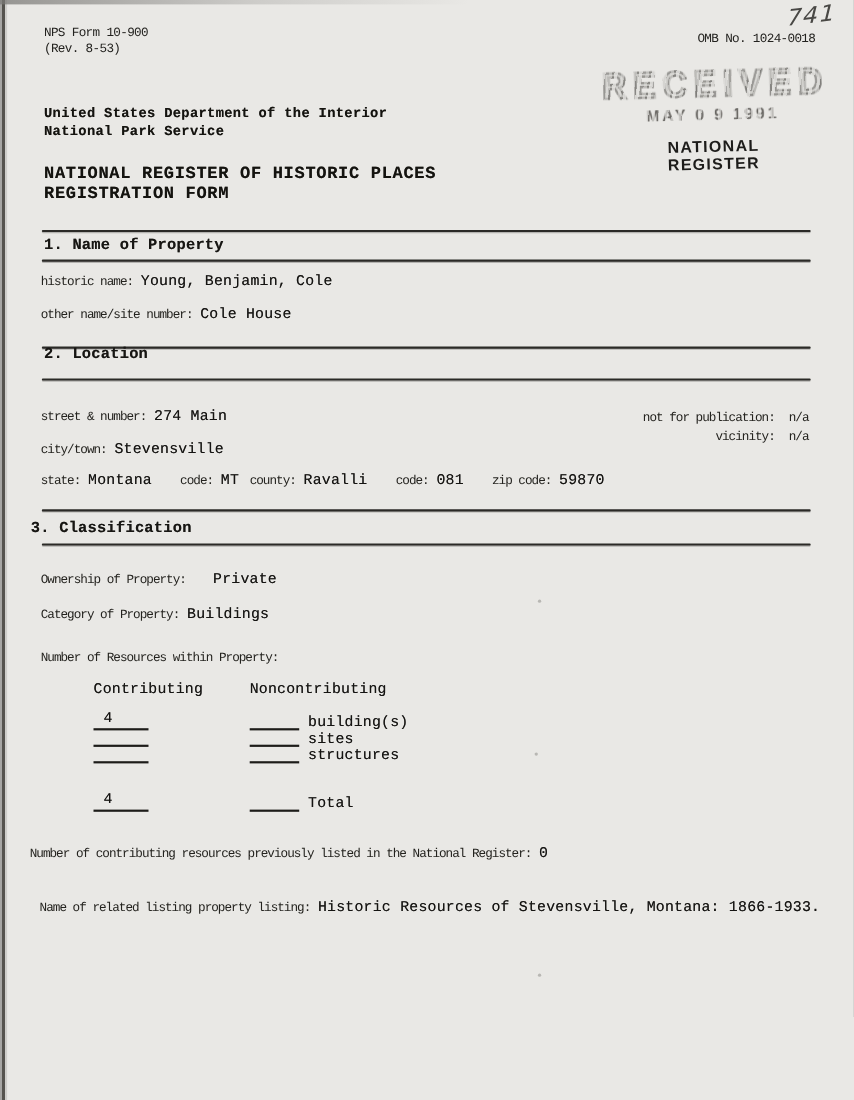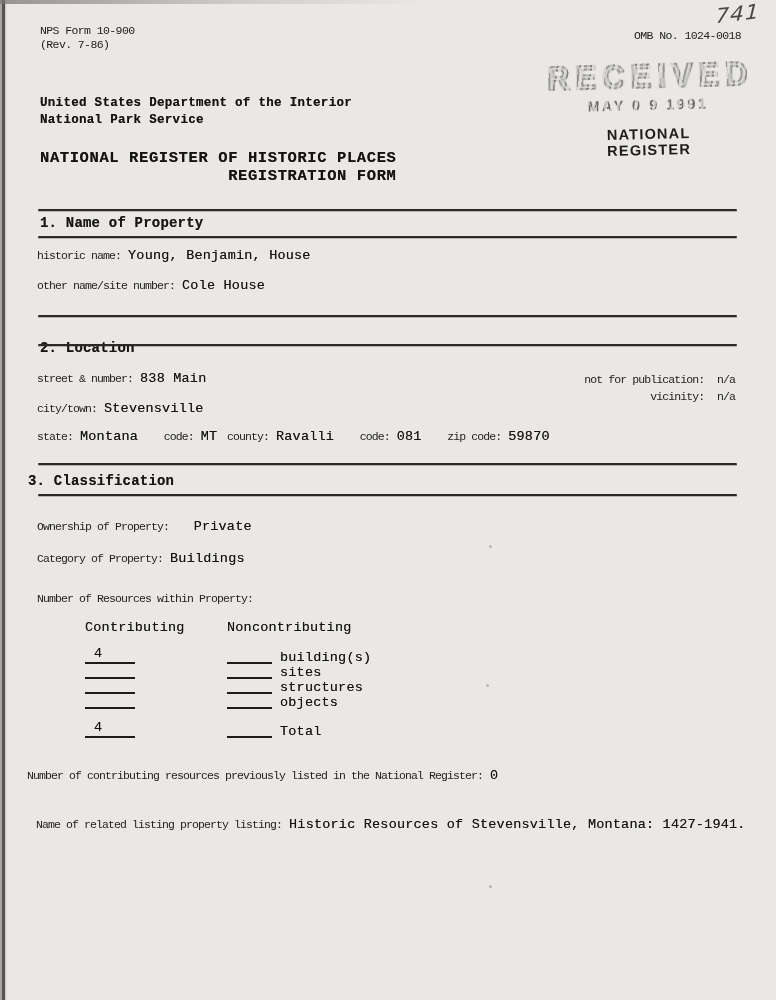--- a/index.html
+++ b/index.html
@@ -102,63 +102,63 @@
 </style>
 </head>
 <body>
 
 <div class="page">
   <div class="edge-left"></div>
   <div class="edge-top"></div>
 
   <div class="abs smallblock" style="left:40px;top:24px;">
     <div>NPS Form 10-900</div>
-    <div>(Rev. 7-86)</div>
+    <div>(Rev. 8-53)</div>
   </div>
 
   <div class="abs smallblock" style="left:634px;top:29px;">OMB No. 1024-0018</div>
 
   <div class="handwritten">741</div>
 
   <div class="stamp">
     <div class="stamp-word">RECEIVED</div>
     <div class="stamp-date">MAY 0 9 1991</div>
     <div class="stamp-label">
       <div>NATIONAL</div>
       <div>REGISTER</div>
     </div>
   </div>
 
   <div class="abs deptblock" style="left:40px;top:95px;">
     <div>United States Department of the Interior</div>
     <div>National Park Service</div>
   </div>
 
-  <div class="abs titleblock" style="left:40px;top:149px;text-align:right;">
+  <div class="abs titleblock" style="left:40px;top:149px;">
     <div>NATIONAL REGISTER OF HISTORIC PLACES</div>
     <div>REGISTRATION FORM</div>
   </div>
 
   <div class="rule" style="top:209px;"></div>
   <div class="abs hd" style="left:40px;top:215px;">1. Name of Property</div>
   <div class="rule" style="top:236px;"></div>
 
   <div class="abs" style="left:37px;top:246px;">
-    <span class="lbl">historic name:</span><span class="gap"></span><span class="val">Young, Benjamin, House</span>
+    <span class="lbl">historic name:</span><span class="gap"></span><span class="val">Young, Benjamin, Cole</span>
   </div>
   <div class="abs" style="left:37px;top:276px;">
     <span class="lbl">other name/site number:</span><span class="gap"></span><span class="val">Cole House</span>
   </div>
 
   <div class="rule" style="top:315px;"></div>
-  <div class="abs hd" style="left:40px;top:340px;">2. Location</div>
+  <div class="abs hd" style="left:40px;top:314px;">2. Location</div>
   <div class="rule" style="top:344px;"></div>
 
   <div class="abs" style="left:37px;top:369px;">
-    <span class="lbl">street &amp; number:</span><span class="gap"></span><span class="val">838 Main</span>
+    <span class="lbl">street &amp; number:</span><span class="gap"></span><span class="val">274 Main</span>
   </div>
   <div class="abs" style="right:41px;top:370px;text-align:right;">
     <span class="lbl">not for publication:</span>
     <span class="lbl" style="margin-left:3px;">n/a</span>
   </div>
   <div class="abs" style="right:41px;top:387px;text-align:right;">
     <span class="lbl">vicinity:</span>
     <span class="lbl" style="margin-left:3px;">n/a</span>
   </div>
   <div class="abs" style="left:37px;top:399px;">
@@ -208,42 +208,33 @@
   </div>
   <div class="res-row" style="top:679px;">
     <span class="cell c1">
         <span class="cellnum"></span>
       </span>
     <span class="cell c2">
         <span class="cellnum"></span>
       </span>
     <span class="res-label val">structures</span>
   </div>
-  <div class="res-row" style="top:694px;">
-    <span class="cell c1">
-        <span class="cellnum"></span>
-      </span>
-    <span class="cell c2">
-        <span class="cellnum"></span>
-      </span>
-    <span class="res-label val">objects</span>
-  </div>
   <div class="res-row" style="top:723px;">
     <span class="cell c1">
         <span class="cellnum">4</span>
       </span>
     <span class="cell c2">
         <span class="cellnum"></span>
       </span>
     <span class="res-label val">Total</span>
   </div>
 
   <div class="abs" style="left:27px;top:766px;">
     <span class="lbl">Number of contributing resources previously listed in the National Register:</span><span class="gap"></span><span class="val">0</span>
   </div>
   <div class="abs" style="left:36px;top:815px;">
-    <span class="lbl">Name of related listing property listing:</span><span class="gap"></span><span class="val">Historic Resources of Stevensville, Montana: 1427-1941.</span>
+    <span class="lbl">Name of related listing property listing:</span><span class="gap"></span><span class="val">Historic Resources of Stevensville, Montana: 1866-1933.</span>
   </div>
 
   <div class="speck" style="left:489px;top:545px;width:3px;height:3px;"></div>
   <div class="speck" style="left:486px;top:684px;width:3px;height:3px;"></div>
   <div class="speck" style="left:489px;top:885px;width:3px;height:3px;"></div>
 </div>
 
 </body></html>

